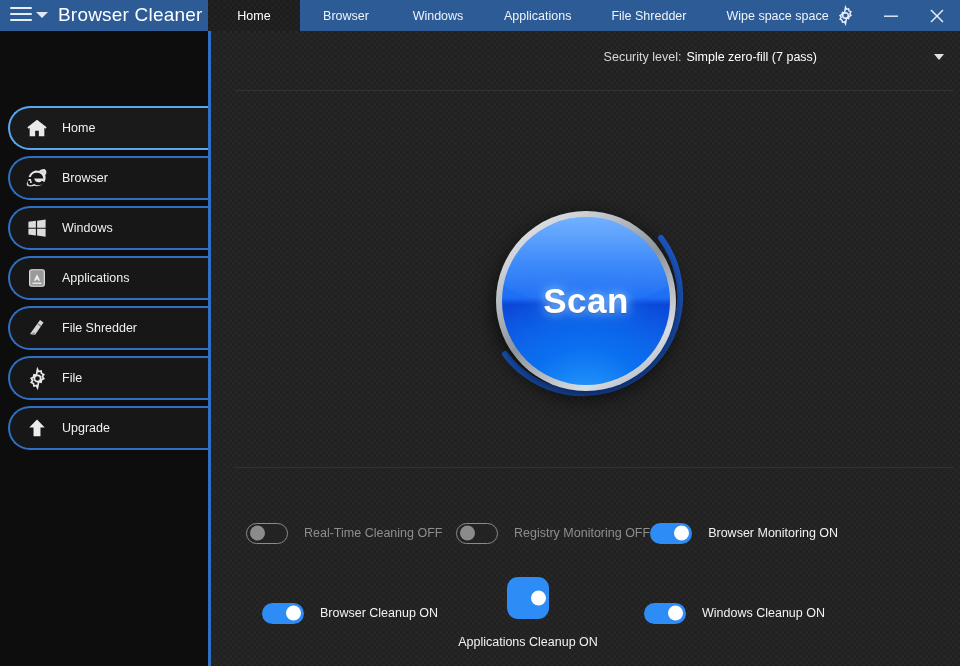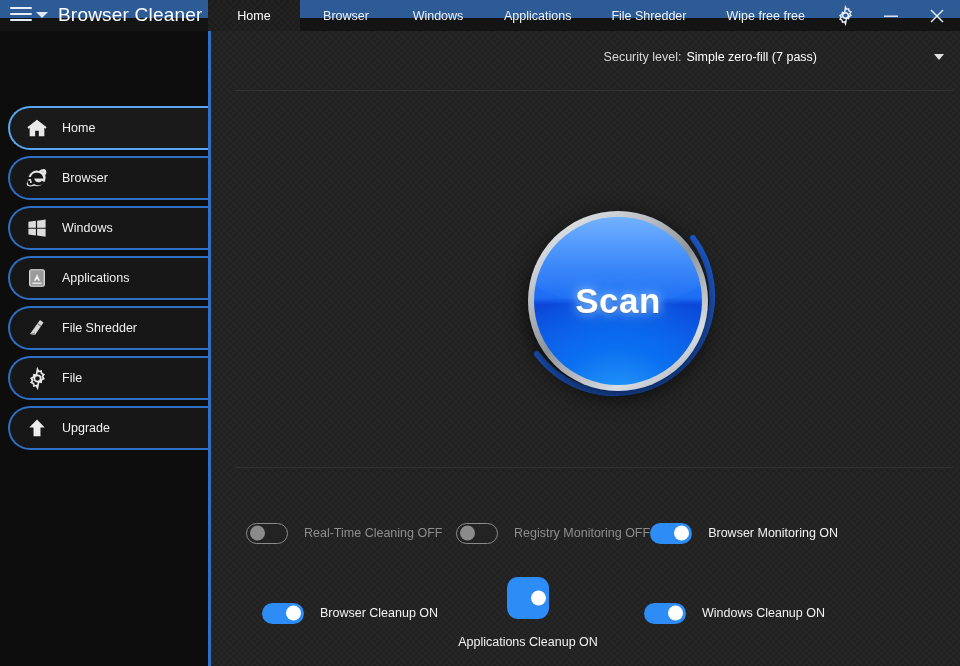--- a/index.html
+++ b/index.html
@@ -26,21 +26,21 @@
     position: relative;
     width: 960px;
     height: 666px;
     background: #141414;
   }
 
   
   .titlebar {
     position: absolute;
     top: 0; left: 0;
-    width: 960px; height: 18px;
+    width: 960px; height: 31px;
     background: #2c5b96;
     z-index: 30;
   }
   .hamburger {
     position: absolute;
     left: 10px; top: 7px;
     width: 22px; height: 16px;
     cursor: pointer;
   }
   .hamburger span {
@@ -202,21 +202,21 @@
   .hdiv-bottom {
     position: absolute;
     left: 27px; top: 436px;
     width: 718px; height: 1px;
     background: #323232;
   }
 
   
   .scan-wrap {
     position: absolute;
-    left: 292px; top: 155px;
+    left: 260px; top: 155px;
     width: 230px; height: 240px;
   }
   .scan-arc {
     position: absolute;
     left: 0; top: 0;
     width: 230px; height: 240px;
   }
   .scan-btn {
     position: absolute;
     left: 28px; top: 25px;
@@ -331,21 +331,21 @@
       <div class="tab">
         <span>Windows</span>
       </div>
       <div class="tab">
         <span>Applications</span>
       </div>
       <div class="tab">
         <span>File Shredder</span>
       </div>
       <div class="tab">
-        <span>Wipe free free</span>
+        <span>Wipe space space</span>
       </div>
     </div>
 
     <div class="wincontrols">
       <div class="winbtn">
         <svg width="21" height="21" viewBox="0 0 24 24" fill="none" stroke="#e6eefa" stroke-width="1.7">
           <circle cx="12" cy="12" r="3.2"></circle>
           <path d="M12 2.6l1.1 2.2 2.4-.5.5 2.4 2.2 1.1-1.3 2.1 1.3 2.1-2.2 1.1-.5 2.4-2.4-.5L12 21.4l-1.1-2.2-2.4.5-.5-2.4-2.2-1.1 1.3-2.1-1.3-2.1 2.2-1.1.5-2.4 2.4.5z"></path>
         </svg>
       </div>

